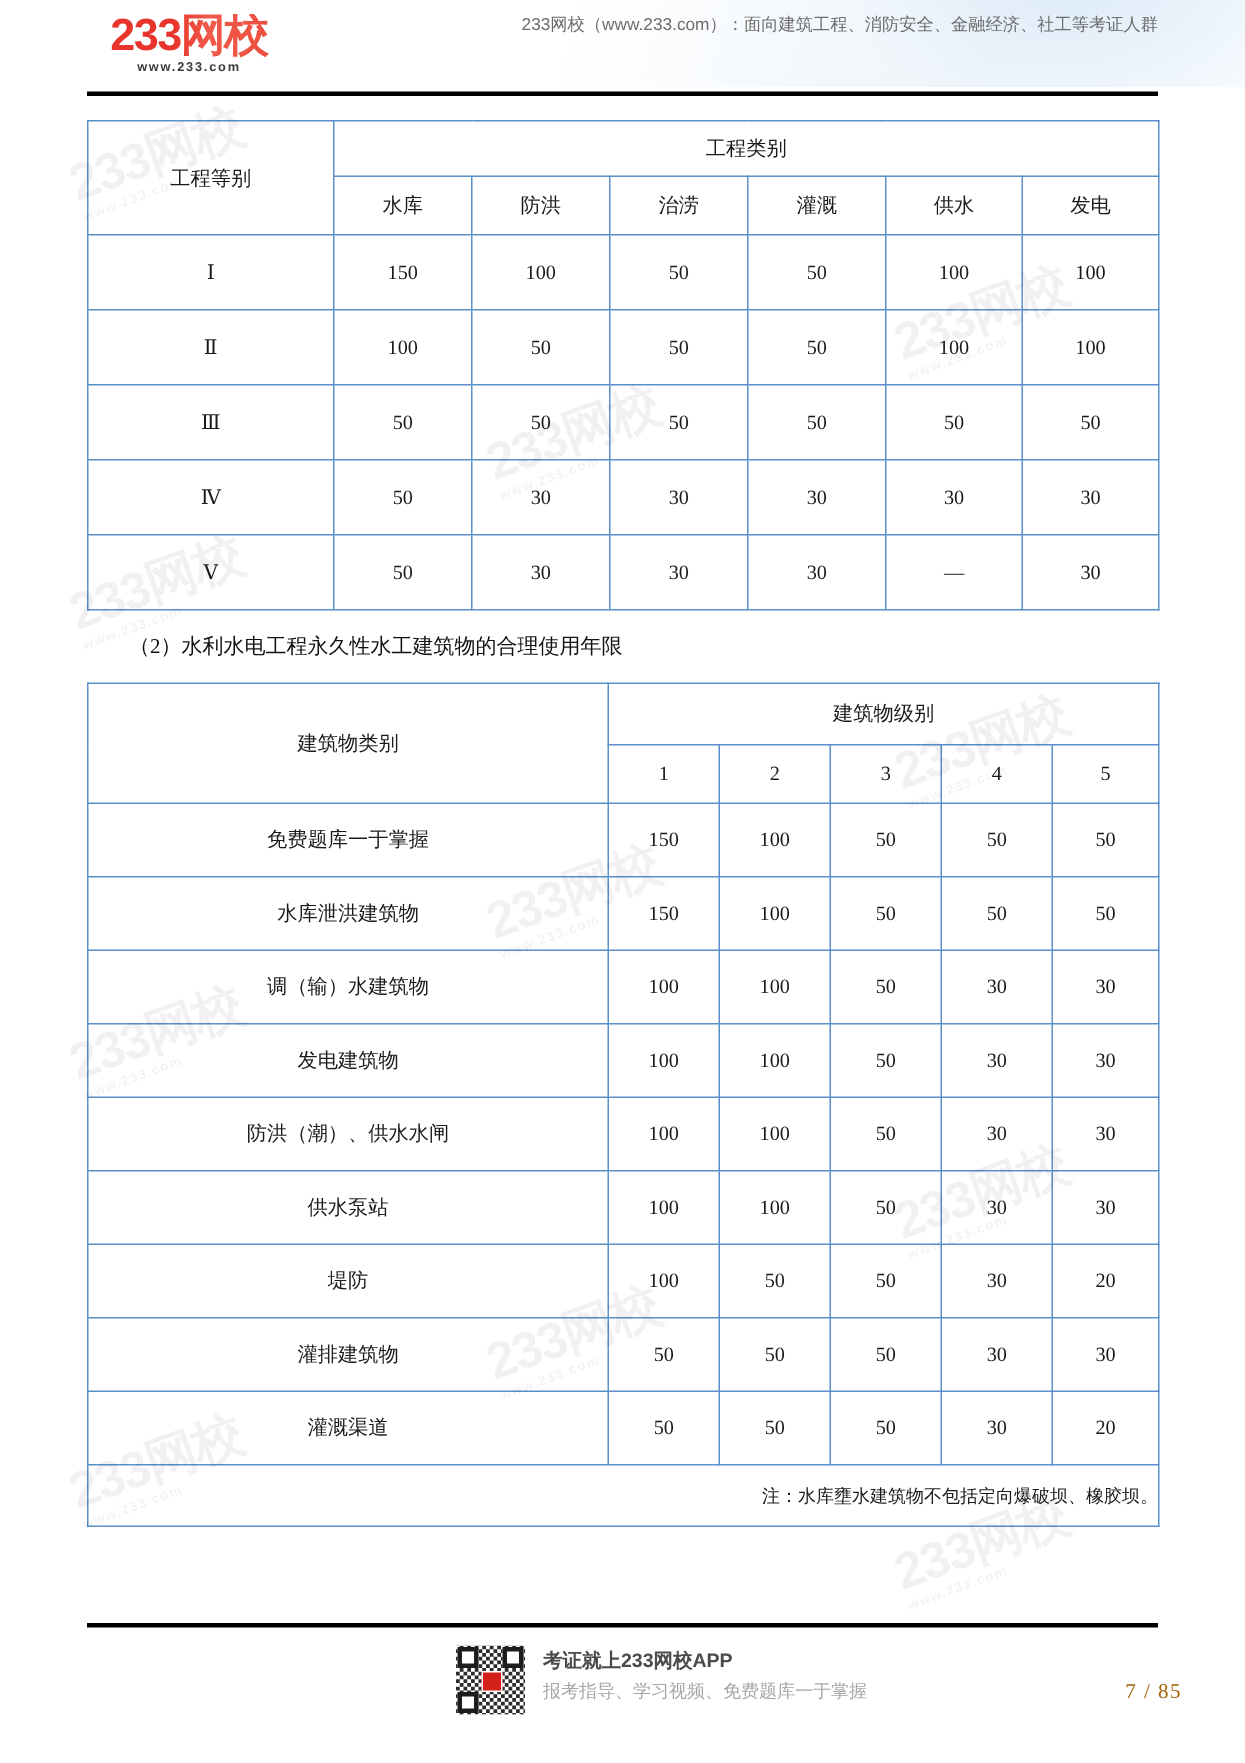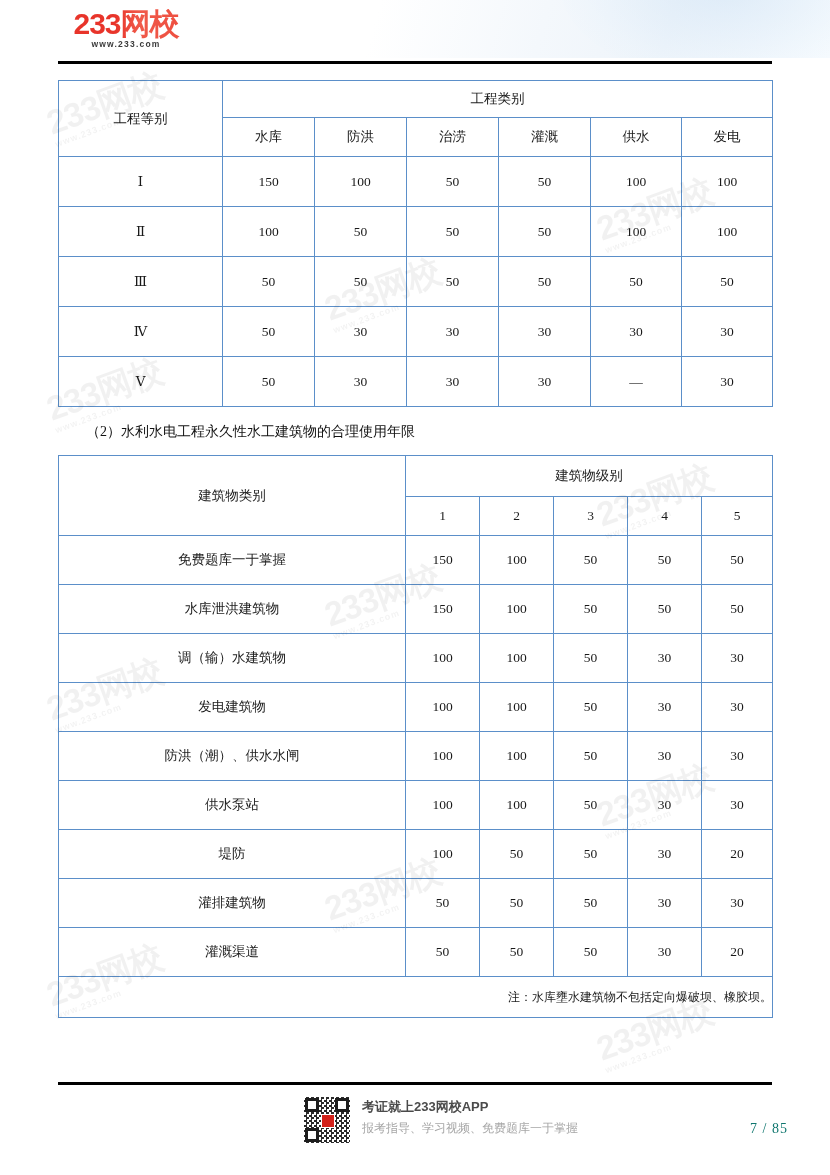--- a/index.html
+++ b/index.html
@@ -228,52 +228,53 @@
   }
   .footer-title {
     font-family: "Liberation Sans", sans-serif;
     font-weight: bold;
     font-size: 13px;
     color: #4b4b4b;
     line-height: 18px;
     white-space: nowrap;
   }
   .footer-sub {
-    font-family: Liberation Sans, sans-serif;
+    font-family: Liberation Mono, monospace;
     font-size: 12px;
     color: #a6a6a6;
     line-height: 19px;
     margin-top: 3px;
     white-space: nowrap;
     text-align: center;
   }
   .page-num {
     position: absolute;
     right: 58px;
     top: 29px;
     font-family: "Liberation Serif", serif;
     font-size: 14px;
-    color: #0f766e;
+    color: #a16207;
     letter-spacing: 1px;
   }
 </style>
 </head>
 <body>
 
 <div class="page">
 
   <div class="header">
     <div class="header-bg"></div>
 
     <div class="logo">
       <span class="logo-main">233网校</span>
       <span class="logo-sub">www.233.com</span>
     </div>
 
     <div class="header-text">
+      <div>233网校（www.233.com）：面向建筑工程、消防安全、金融经济、社工等考证人群</div>
     </div>
   </div>
   <div class="rule-top"></div>
 
   <div class="content">
 
     <table class="doc-table t1">
       <colgroup>
         <col style="width:164px">
         <col style="width:92px">

